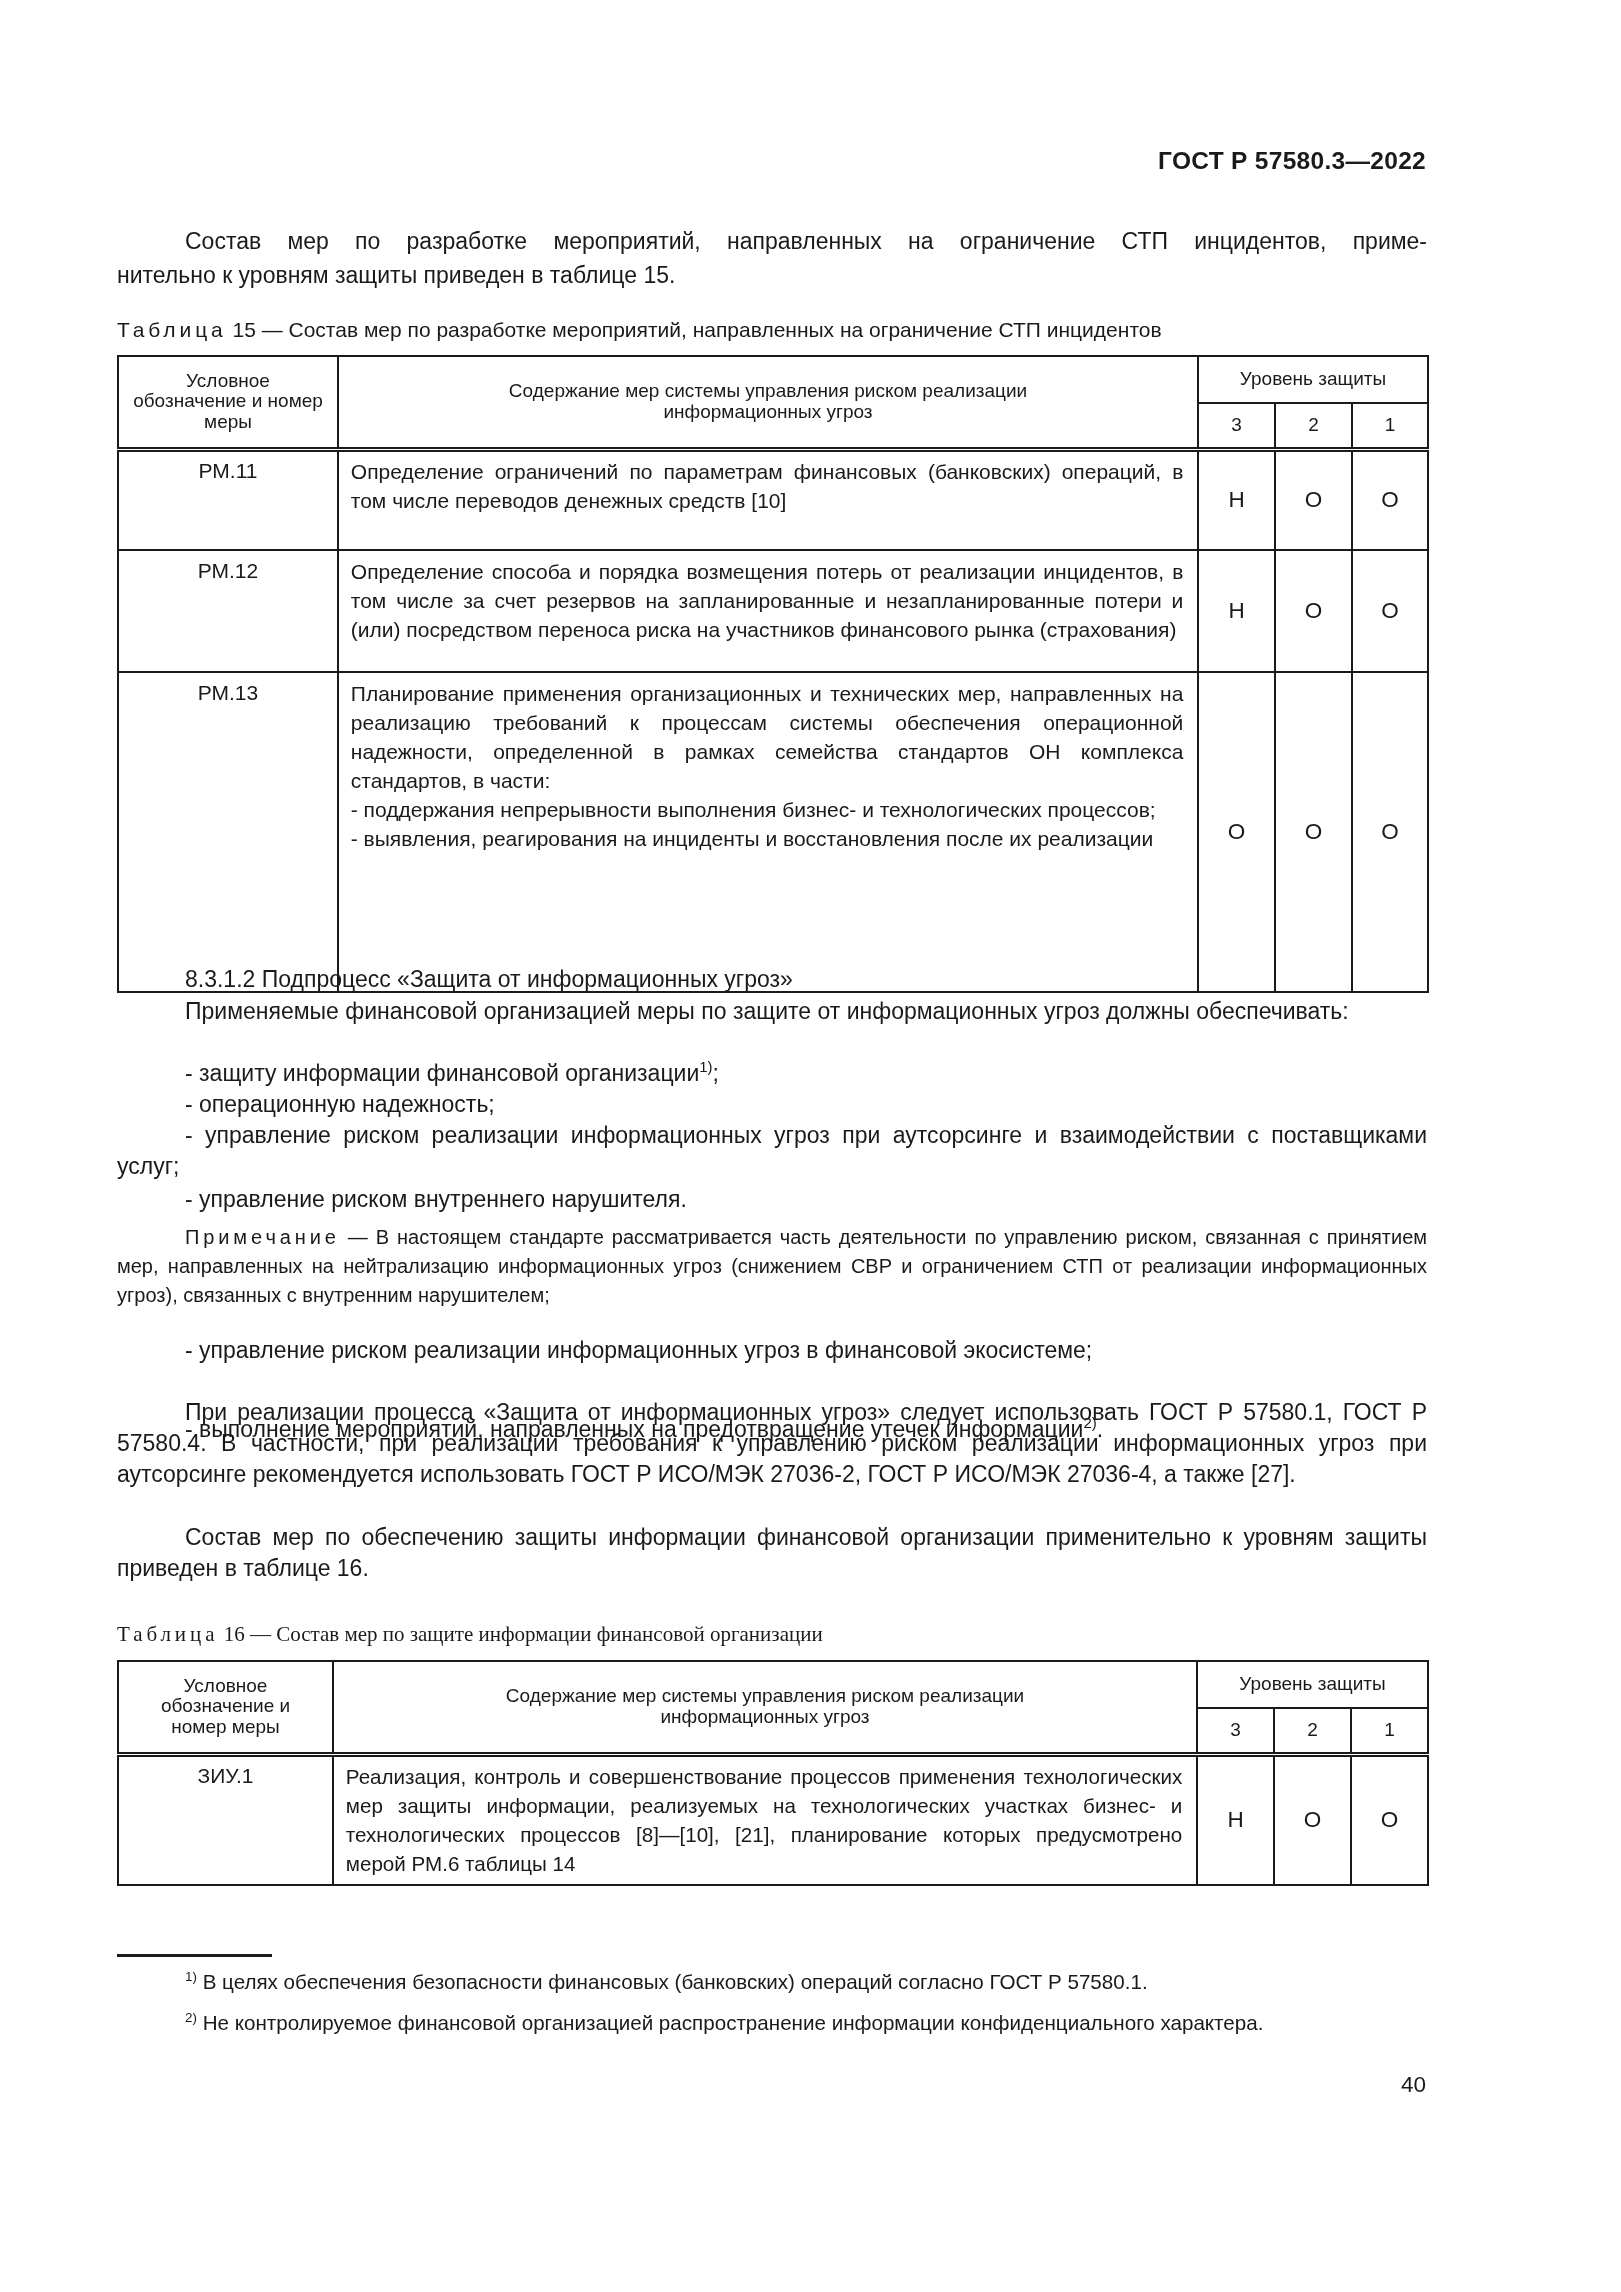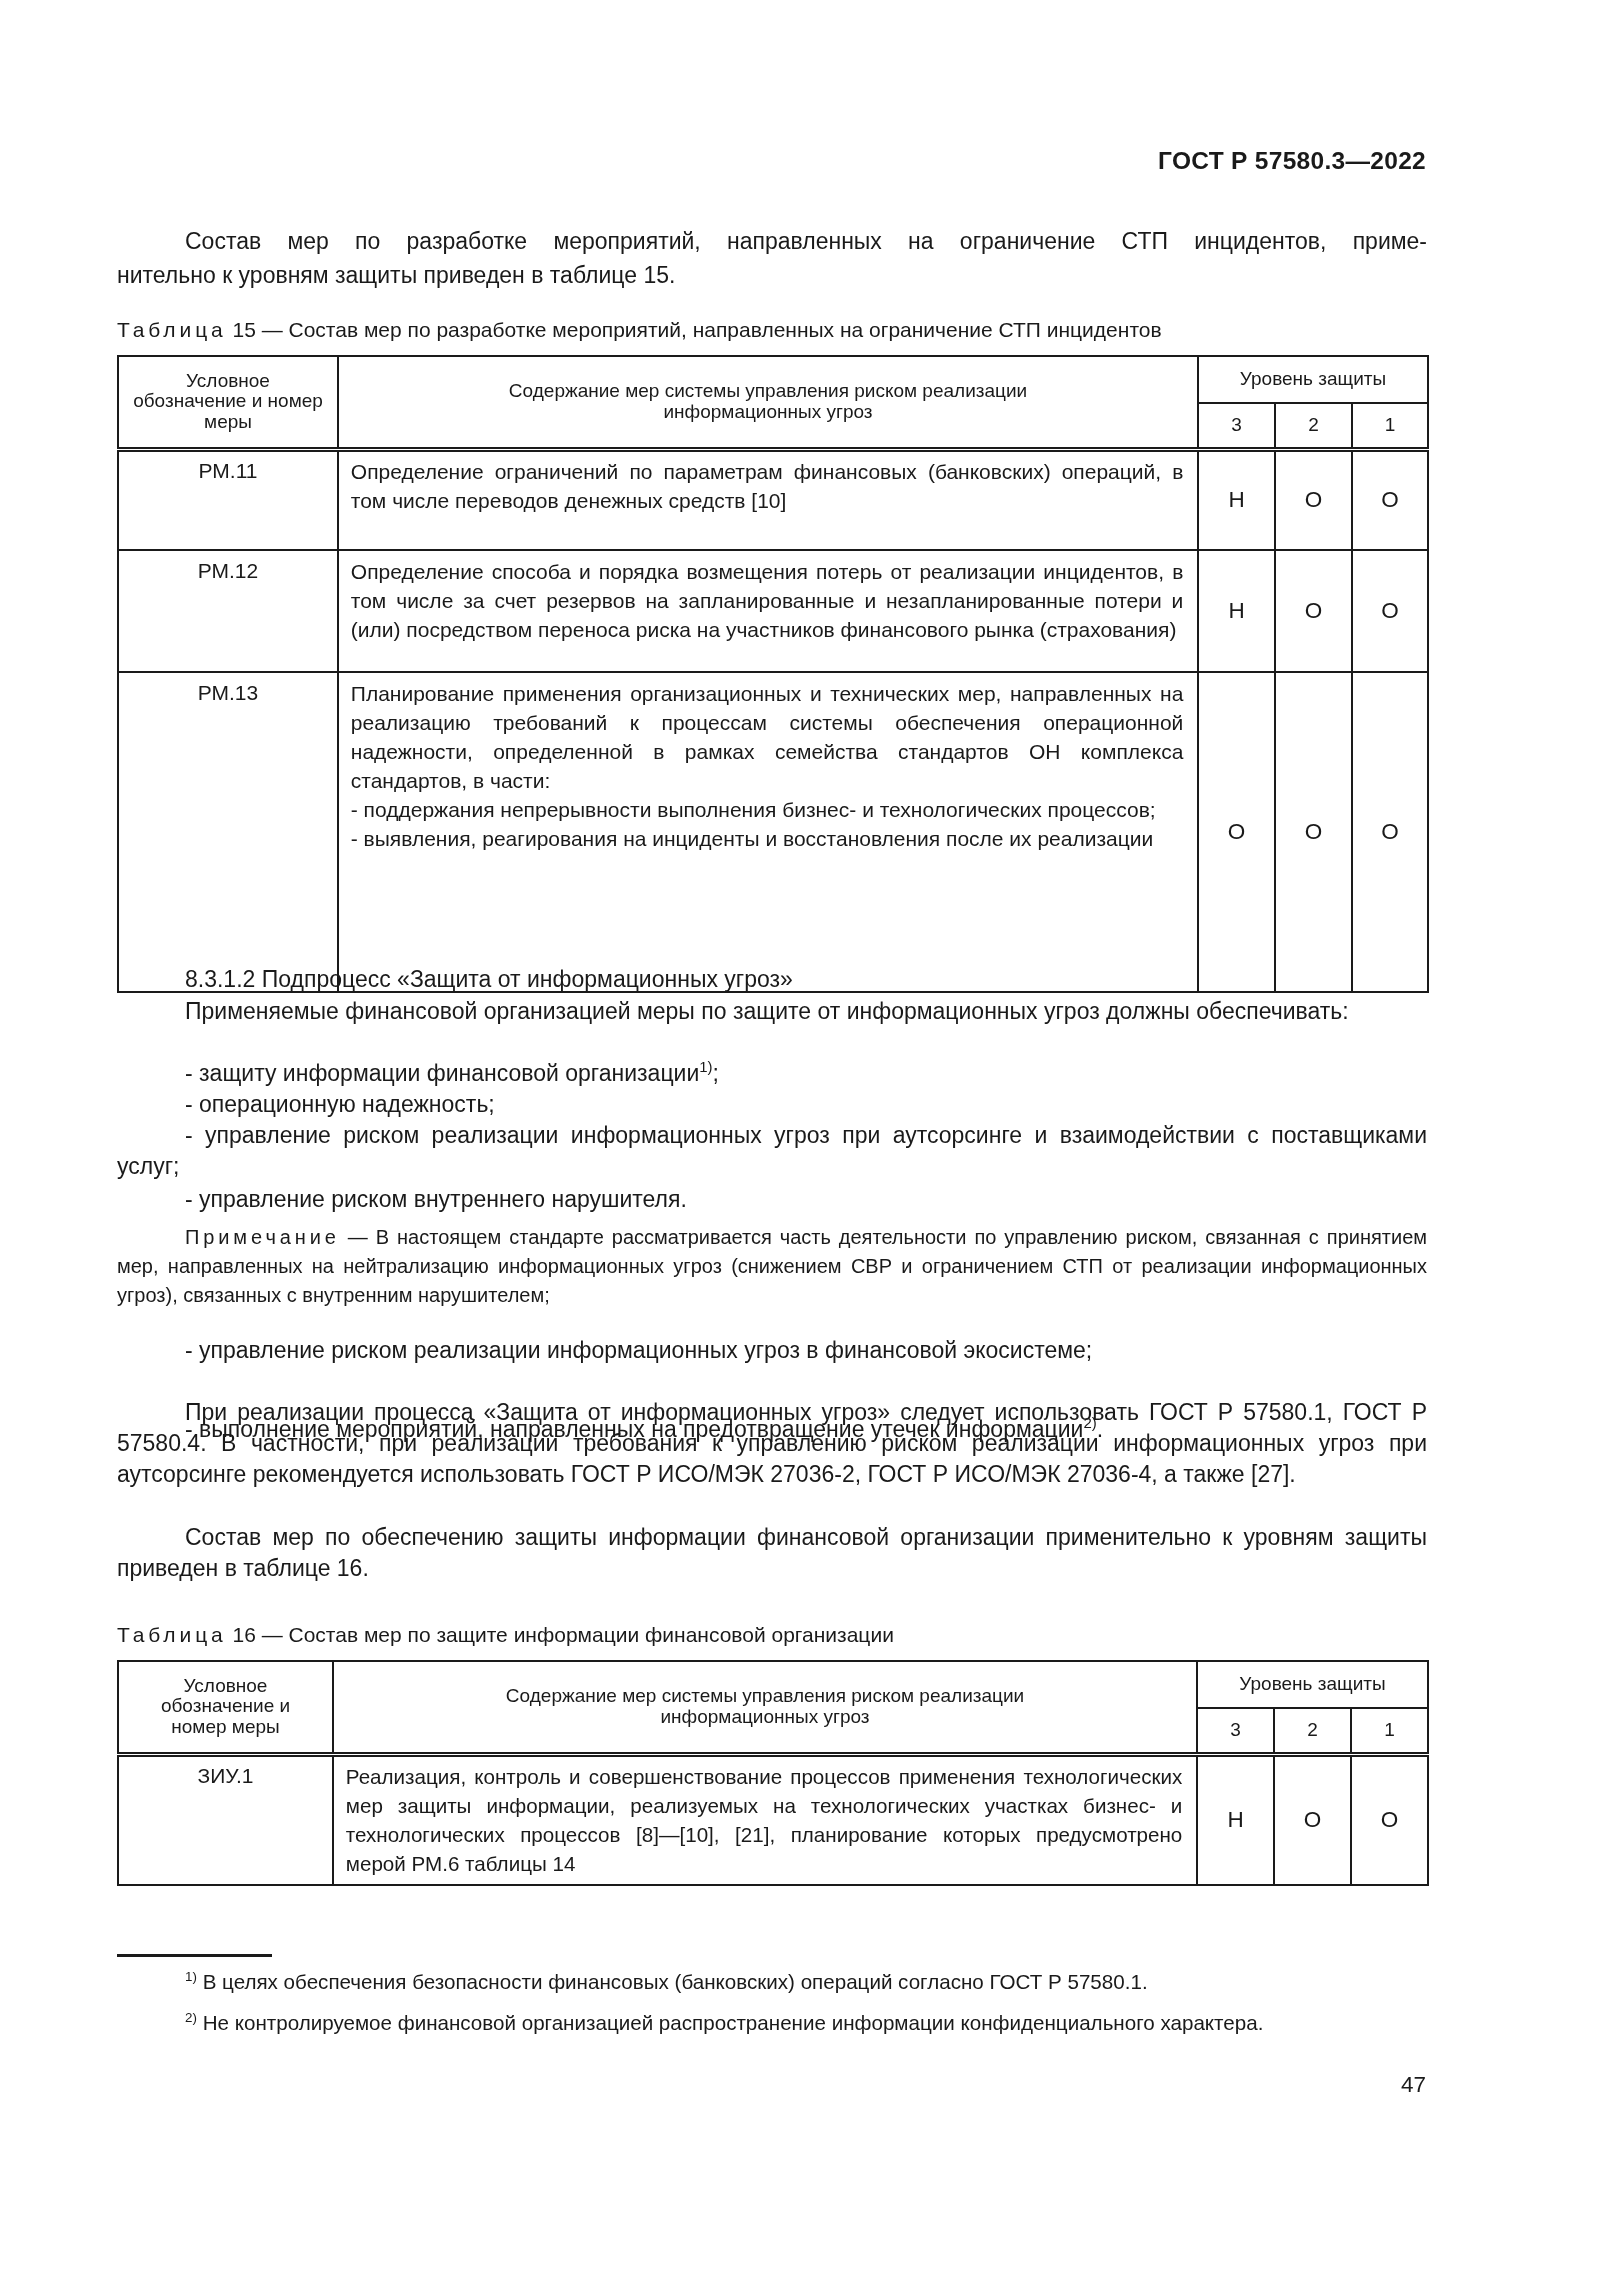--- a/index.html
+++ b/index.html
@@ -94,21 +94,21 @@
 <p class="abs p" style="top:1184px;"><span class="ind"></span><span>- управление риском внутреннего нарушителя.</span></p>
 
 <p class="abs note" style="top:1223px;"><span class="ind" style="display:inline-block;width:68px;"></span><span class="sp">Примечание</span> <span>— В настоящем стандарте рассматривается часть деятельности по управлению риском, связанная с принятием мер, направленных на нейтрализацию информационных угроз (снижением СВР и ограничением СТП от реализации информационных угроз), связанных с внутренним нарушителем;</span></p>
 
 <p class="abs p" style="top:1335px;"><span class="ind"></span><span>- управление риском реализации информационных угроз в финансовой экосистеме;</span></p>
 <p class="abs p" style="top:1414px;"><span class="ind"></span><span>- выполнение мероприятий, направленных на предотвращение утечек информации</span><sup>2)</sup><span>.</span></p>
 
 <p class="abs p" style="top:1397px;"><span class="ind"></span><span>При реализации процесса «Защита от информационных угроз» следует использовать ГОСТ Р 57580.1, ГОСТ Р 57580.4. В частности, при реализации требования к управлению риском реализации информационных угроз при аутсорсинге рекомендуется использовать ГОСТ Р ИСО/МЭК 27036-2, ГОСТ Р ИСО/МЭК 27036-4, а также [27].</span></p>
 <p class="abs p" style="top:1522px;"><span class="ind"></span><span>Состав мер по обеспечению защиты информации финансовой организации применительно к уровням защиты приведен в таблице 16.</span></p>
 
-<div class="abs cap" style="top:1621px;">
+<div class="abs cap" style="top:1621px;font-family:Liberation Serif, serif;">
   <span class="sp">Таблица</span>
   <span>16 — Состав мер по защите информации финансовой организации</span>
 </div>
 
 <table class="t" style="top:1660px;">
   <colgroup>
     <col style="width:215px">
       <col style="width:864px">
       <col style="width:77px">
       <col style="width:77px">
@@ -132,14 +132,14 @@
     <td class="lvl">О</td>
     <td class="lvl">О</td>
   </tr>
 </tbody>
   </table>
 
 <div class="abs fn-rule"></div>
 <p class="abs fn" style="top:1966px;"><span class="ind" style="display:inline-block;width:68px;"></span><sup>1)</sup> <span>В целях обеспечения безопасности финансовых (банковских) операций согласно ГОСТ Р 57580.1.</span></p>
 <p class="abs fn" style="top:2007px;"><span class="ind" style="display:inline-block;width:68px;"></span><sup>2)</sup> <span>Не контролируемое финансовой организацией распространение информации конфиденциального характера.</span></p>
 
-<div class="abs pg">47</div>
+<div class="abs pg">40</div>
 
 
 </body></html>

